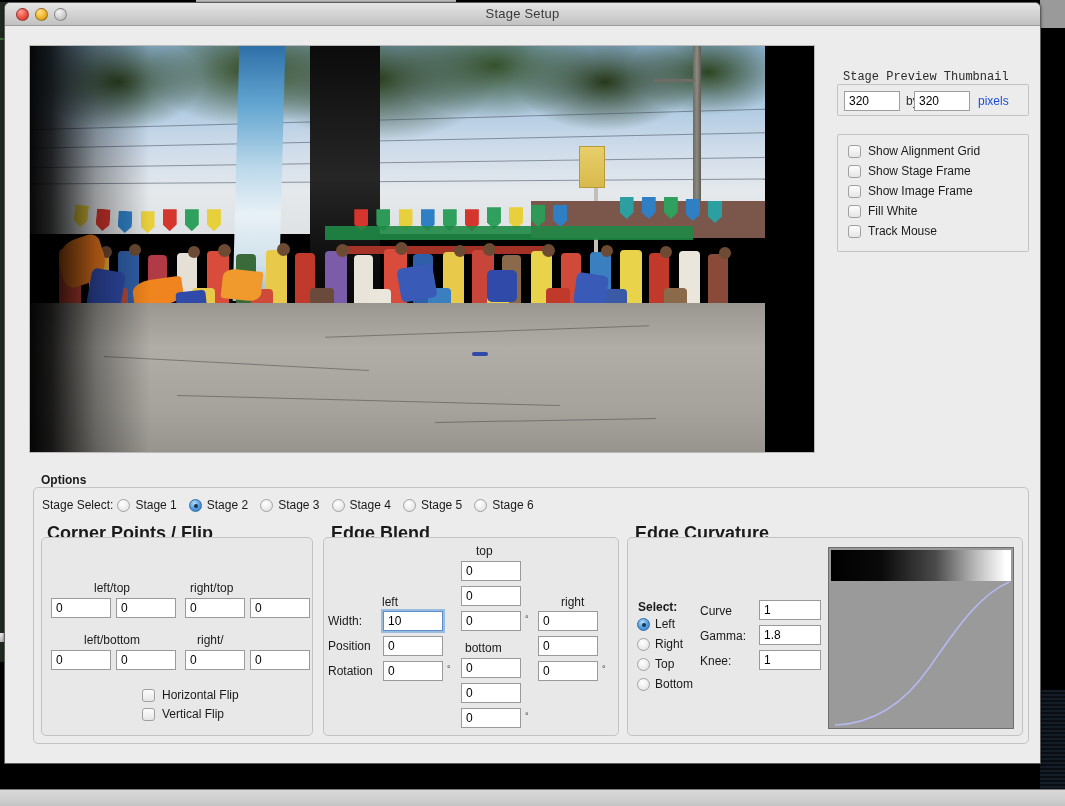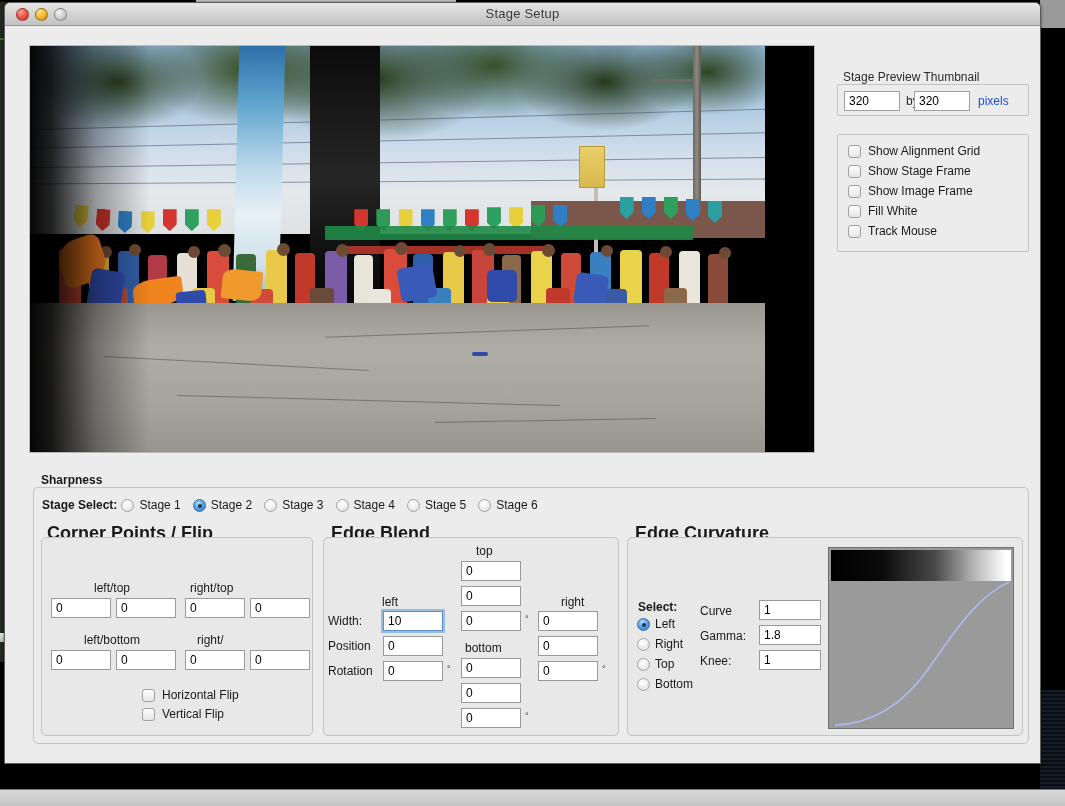--- a/index.html
+++ b/index.html
@@ -148,21 +148,21 @@
   
   .group-label {
     position:absolute; font-size:12px; color:#2b2b2b;
   }
   .group-box {
     position:absolute;
     border:1px solid #c3c3c3;
     border-radius:2px;
     background:#ececec;
   }
-  #thumb-label { left:838px; top:44px; }
+  #thumb-label { left:838px; top:44px;font-family:Liberation Mono, monospace; }
   #thumb-box { left:832px; top:58px; width:192px; height:32px; }
   .tfield {
     position:absolute; top:6px; height:20px;
     background:#fff; border:1px solid #9f9f9f;
     font-size:12px; color:#000; padding:2px 4px;
     font-family:"Liberation Sans", sans-serif;
   }
   #tf-w { left:6px; width:56px; }
   #tf-h { left:76px; width:56px; }
   #tf-by { position:absolute; left:68px; top:9px; font-size:12px; color:#2b2b2b; }
@@ -187,21 +187,21 @@
   }
   .cb-row span { font-size:12px; color:#1a1a1a; }
 
   
   #settings-label { position:absolute; left:36px; top:447px; font-size:12px; font-weight:bold; color:#1a1a1a; }
   #settings-box {
     position:absolute; left:28px; top:461px; width:996px; height:257px;
     border:1px solid #c3c3c3; border-radius:5px; background:#ececec;
   }
   #stage-row { position:absolute; left:8px; top:10px; display:flex; align-items:center; gap:0; }
-  #stage-row .lbl { font-size:12px; color:#1a1a1a; margin-right:4px;font-weight:bold; }
+  #stage-row .lbl { font-size:12px; color:#1a1a1a; margin-right:4px; }
   .radio-item { display:flex; align-items:center; gap:5px; margin-right:12px; }
   .radio {
     width:13px; height:13px; border-radius:50%;
     background: radial-gradient(circle at 40% 32%, #ffffff 0%, #f2f2f2 40%, #dcdcdc 100%);
     border:1px solid #a2a2a2; position:relative; flex:0 0 auto;
   }
   .radio.on {
     background: radial-gradient(circle at 40% 30%, #bcdcf7 0%, #5ea3e2 45%, #2f77c4 100%);
     border-color:#2e6ea8;
   }
@@ -427,21 +427,21 @@
         <div class="cb-row" style="top:66px;">
           <span class="checkbox"></span>
           <span>Fill White</span>
         </div>
         <div class="cb-row" style="top:86px;">
           <span class="checkbox"></span>
           <span>Track Mouse</span>
         </div>
       </div>
 
-      <div id="settings-label">Sharpness</div>
+      <div id="settings-label">Options</div>
       <div id="settings-box">
 
         <div id="stage-row">
           <span class="lbl">Stage Select:</span>
           <span class="radio-item">
             <span class="radio"></span>
             <span>Stage 1</span>
           </span>
           <span class="radio-item">
             <span class="radio on"></span>

